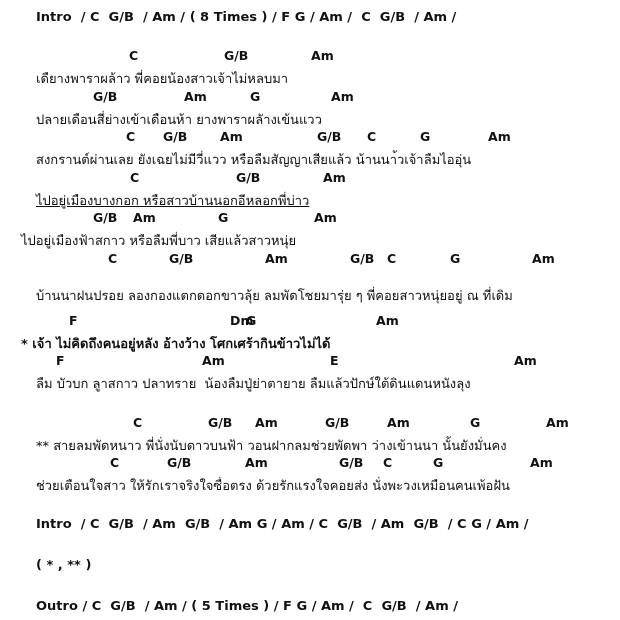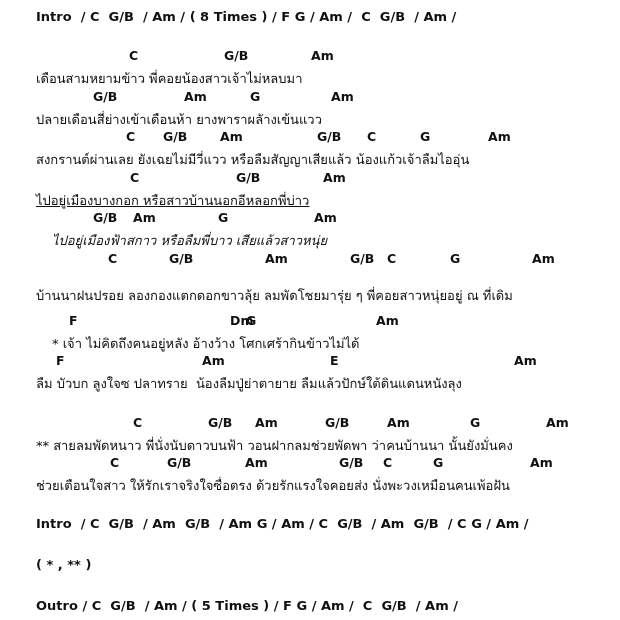--- a/index.html
+++ b/index.html
@@ -12,69 +12,69 @@
   </style>
 </head>
 <body>
 
 <div id="sheet">
   <div class="ln bold" style="left:36px; top:9px;">Intro  / C  G/B  / Am / ( 8 Times ) / F G / Am /  C  G/B  / Am /</div>
   <div id="lines">
       <span class="chord" style="left: 129px; top: 48px;">C</span>
       <span class="chord" style="left: 224px; top: 48px;">G/B</span>
       <span class="chord" style="left: 311px; top: 48px;">Am</span>
-      <div class="ln lyric" style="left: 36px; top: 68px;">เดือนสามหยามข้าว พี่คอยน้องสาวเจ้าไม่หลบมา</div>
+      <div class="ln lyric" style="left: 36px; top: 68px;">เดืยางพาราผล้าว พี่คอยน้องสาวเจ้าไม่หลบมา</div>
       <span class="chord" style="left: 93px; top: 89px;">G/B</span>
       <span class="chord" style="left: 184px; top: 89px;">Am</span>
       <span class="chord" style="left: 250px; top: 89px;">G</span>
       <span class="chord" style="left: 331px; top: 89px;">Am</span>
       <div class="ln lyric" style="left: 36px; top: 109px;">ปลายเดือนสี่ย่างเข้าเดือนห้า ยางพาราผลัางเข้นแวว</div>
       <span class="chord" style="left: 126px; top: 129px;">C</span>
       <span class="chord" style="left: 163px; top: 129px;">G/B</span>
       <span class="chord" style="left: 220px; top: 129px;">Am</span>
       <span class="chord" style="left: 317px; top: 129px;">G/B</span>
       <span class="chord" style="left: 367px; top: 129px;">C</span>
       <span class="chord" style="left: 420px; top: 129px;">G</span>
       <span class="chord" style="left: 488px; top: 129px;">Am</span>
-      <div class="ln lyric" style="left: 36px; top: 149px;">สงกรานต์ผ่านเลย ยังเฉยไม่มีวี่แวว หรือลืมสัญญาเสียแล้ว น้องแก้วเจ้าลืมไออุ่น</div>
+      <div class="ln lyric" style="left: 36px; top: 149px;">สงกรานต์ผ่านเลย ยังเฉยไม่มีวี่แวว หรือลืมสัญญาเสียแล้ว น้านนา้วเจ้าลืมไออุ่น</div>
       <span class="chord" style="left: 130px; top: 170px;">C</span>
       <span class="chord" style="left: 236px; top: 170px;">G/B</span>
       <span class="chord" style="left: 323px; top: 170px;">Am</span>
       <div class="ln lyric" style="left: 36px; top: 190px; text-decoration: underline;">ไปอยู่เมืองบางกอก หรือสาวบ้านนอกอีหลอกพี่บ่าว</div>
       <span class="chord" style="left: 93px; top: 210px;">G/B</span>
       <span class="chord" style="left: 133px; top: 210px;">Am</span>
       <span class="chord" style="left: 218px; top: 210px;">G</span>
       <span class="chord" style="left: 314px; top: 210px;">Am</span>
-      <div class="ln lyric" style="left: 52px; top: 230px; font-style: italic;">ไปอยู่เมืองฟ้าสกาว หรือลืมพี่บาว เสียแล้วสาวหนุ่ย</div>
+      <div class="ln lyric" style="left: 21px; top: 230px;">ไปอยู่เมืองฟ้าสกาว หรือลืมพี่บาว เสียแล้วสาวหนุ่ย</div>
       <span class="chord" style="left: 108px; top: 251px;">C</span>
       <span class="chord" style="left: 169px; top: 251px;">G/B</span>
       <span class="chord" style="left: 265px; top: 251px;">Am</span>
       <span class="chord" style="left: 350px; top: 251px;">G/B</span>
       <span class="chord" style="left: 387px; top: 251px;">C</span>
       <span class="chord" style="left: 450px; top: 251px;">G</span>
       <span class="chord" style="left: 532px; top: 251px;">Am</span>
       <div class="ln lyric" style="left: 36px; top: 285px;">บ้านนาฝนปรอย ลองกองแตกดอกขาวลุ้ย ลมพัดโชยมารุ่ย ๆ พี่คอยสาวหนุ่ยอยู่ ณ ที่เดิม</div>
       <span class="chord" style="left: 69px; top: 313px;">F</span>
       <span class="chord" style="left: 182px; top: 313px; margin-left: 48px;">Dm</span>
       <span class="chord" style="left: 246px; top: 313px;">G</span>
       <span class="chord" style="left: 376px; top: 313px;">Am</span>
-      <div class="ln lyric" style="left: 52px; top: 333px;">* เจ้า ไม่คิดถึงคนอยู่หลัง อ้างว้าง โศกเศร้ากินข้าวไม่ได้</div>
+      <div class="ln lyric" style="left: 21px; top: 333px; font-weight: bold;">* เจ้า ไม่คิดถึงคนอยู่หลัง อ้างว้าง โศกเศร้ากินข้าวไม่ได้</div>
       <span class="chord" style="left: 56px; top: 353px;">F</span>
       <span class="chord" style="left: 202px; top: 353px;">Am</span>
       <span class="chord" style="left: 330px; top: 353px;">E</span>
       <span class="chord" style="left: 514px; top: 353px;">Am</span>
-      <div class="ln lyric" style="left: 36px; top: 373px;">ลืม บัวบก ลูงใจซ ปลาทราย  น้องลืมปู่ย่าตายาย ลืมแล้วปักษ์ใต้ดินแดนหนังลุง</div>
+      <div class="ln lyric" style="left: 36px; top: 373px;">ลืม บัวบก ลูาสกาว ปลาทราย  น้องลืมปู่ย่าตายาย ลืมแล้วปักษ์ใต้ดินแดนหนังลุง</div>
       <span class="chord" style="left: 133px; top: 415px;">C</span>
       <span class="chord" style="left: 208px; top: 415px;">G/B</span>
       <span class="chord" style="left: 255px; top: 415px;">Am</span>
       <span class="chord" style="left: 325px; top: 415px;">G/B</span>
       <span class="chord" style="left: 387px; top: 415px;">Am</span>
       <span class="chord" style="left: 470px; top: 415px;">G</span>
       <span class="chord" style="left: 546px; top: 415px;">Am</span>
-      <div class="ln lyric" style="left: 36px; top: 435px;">** สายลมพัดหนาว พี่นั่งนับดาวบนฟ้า วอนฝากลมช่วยพัดพา ว่าคนบ้านนา นั้นยังมั่นคง</div>
+      <div class="ln lyric" style="left: 36px; top: 435px;">** สายลมพัดหนาว พี่นั่งนับดาวบนฟ้า วอนฝากลมช่วยพัดพา ว่างเข้านนา นั้นยังมั่นคง</div>
       <span class="chord" style="left: 110px; top: 455px;">C</span>
       <span class="chord" style="left: 167px; top: 455px;">G/B</span>
       <span class="chord" style="left: 245px; top: 455px;">Am</span>
       <span class="chord" style="left: 339px; top: 455px;">G/B</span>
       <span class="chord" style="left: 383px; top: 455px;">C</span>
       <span class="chord" style="left: 433px; top: 455px;">G</span>
       <span class="chord" style="left: 530px; top: 455px;">Am</span>
       <div class="ln lyric" style="left: 36px; top: 475px;">ช่วยเตือนใจสาว ให้รักเราจริงใจซื่อตรง ด้วยรักแรงใจคอยส่ง นั่งพะวงเหมือนคนเพ้อฝัน</div>
     </div>
   <div class="ln bold" style="left:36px; top:516px;">Intro  / C  G/B  / Am  G/B  / Am G / Am / C  G/B  / Am  G/B  / C G / Am /</div>

